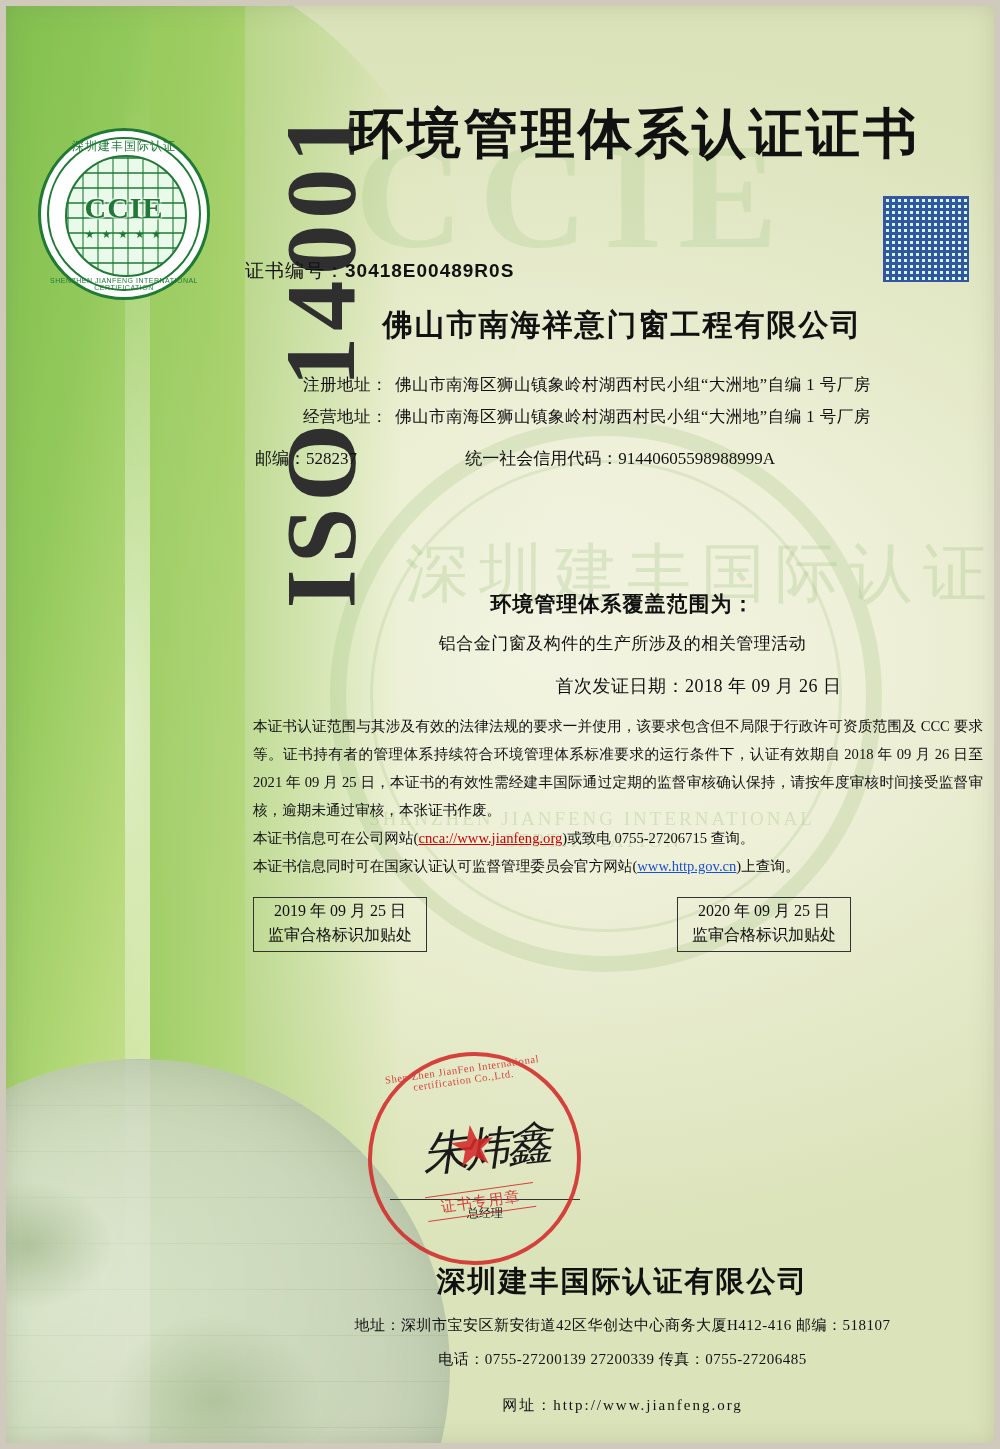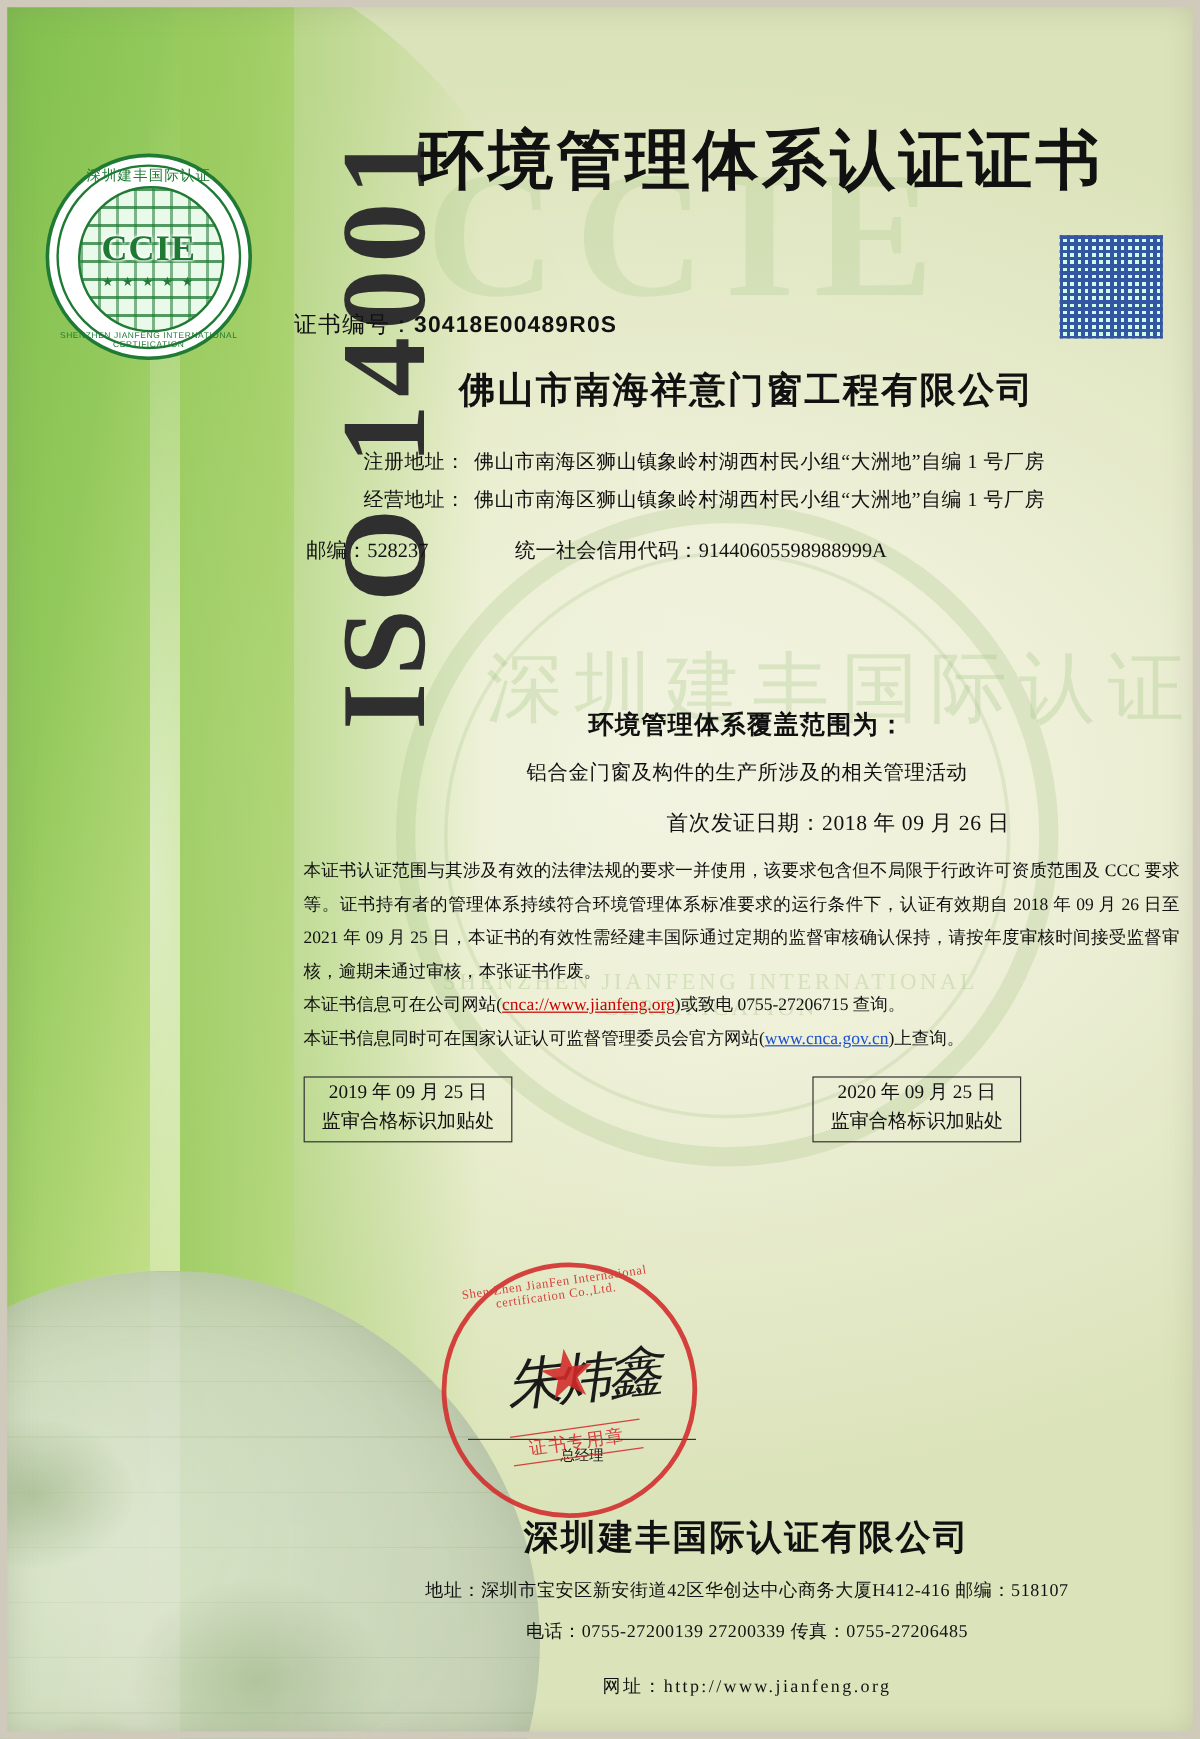--- a/index.html
+++ b/index.html
@@ -144,21 +144,21 @@
   .addr-row{
     position:absolute;left:10px;width:735px;font-size:16.5px;color:#111;letter-spacing:.5px;
   }
   .addr1{top:374px;}
   .addr2{top:406px;}
   .addr-row .lab{display:inline-block;width:92px;margin-left:48px;}
   .info-row{
     position:absolute;left:10px;width:735px;top:447px;font-size:17px;color:#111;
   }
   .info-row .pc{display:inline-block;}
-  .info-row .uscc{display:inline-block;margin-left:68px;}
+  .info-row .uscc{display:inline-block;margin-left:104px;}
   .para{
     position:absolute;left:8px;width:720px;top:488px;font-size:19.5px;line-height:34px;color:#111;
   }
   .scope-title{
     position:absolute;left:0;width:755px;top:590px;text-align:center;font-size:21px;font-weight:700;color:#111;letter-spacing:1px;
   }
   .scope-text{
     position:absolute;left:0;width:755px;top:632px;text-align:center;font-size:17px;color:#111;letter-spacing:.5px;
   }
   .first-issue{
@@ -267,21 +267,21 @@
     <div class="scope-title">环境管理体系覆盖范围为：</div>
     <div class="scope-text">铝合金门窗及构件的生产所涉及的相关管理活动</div>
     <div class="first-issue">首次发证日期：2018 年 09 月 26 日</div>
 
     <div class="fine">
       <div>本证书认证范围与其涉及有效的法律法规的要求一并使用，该要求包含但不局限于行政许可资质范围及 CCC 要求等。证书持有者的管理体系持续符合环境管理体系标准要求的运行条件下，认证有效期自 2018 年 09 月 26 日至 2021 年 09 月 25 日，本证书的有效性需经建丰国际通过定期的监督审核确认保持，请按年度审核时间接受监督审核，逾期未通过审核，本张证书作废。</div>
       <div>
         <span>本证书信息可在公司网站(</span><a href="#" class="link-red">cnca://www.jianfeng.org</a><span>)或致电 0755-27206715 查询。</span>
       </div>
       <div>
-        <span>本证书信息同时可在国家认证认可监督管理委员会官方网站(</span><a href="#" class="blue">www.cnca.gov.cn</a><span>)上查询。</span>
+        <span>本证书信息同时可在国家认证认可监督管理委员会官方网站(</span><a href="#" class="blue">www.http.gov.cn</a><span>)上查询。</span>
       </div>
     </div>
 
     <div class="stampbox left">
       <div>2019 年 09 月 25 日</div>
       <div>监审合格标识加贴处</div>
     </div>
     <div class="stampbox right">
       <div>2020 年 09 月 25 日</div>
       <div>监审合格标识加贴处</div>

